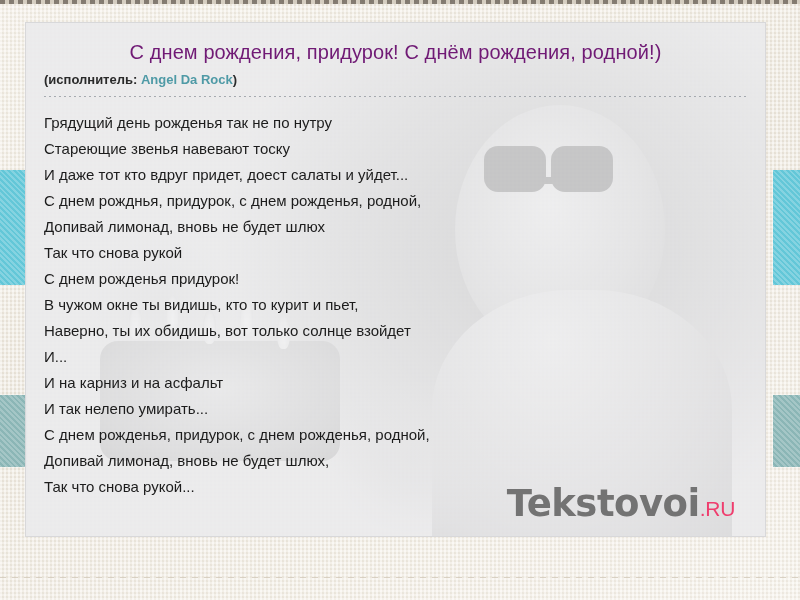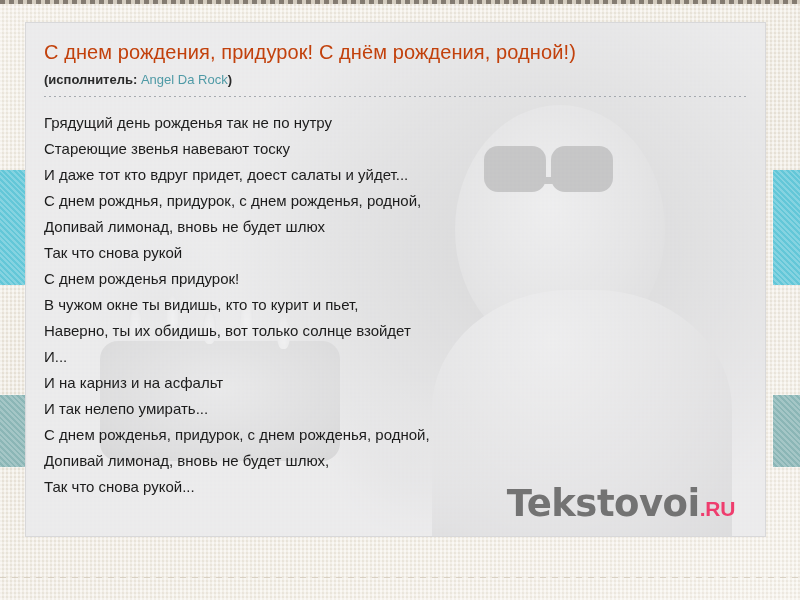--- a/index.html
+++ b/index.html
@@ -100,21 +100,21 @@
 
   #artist-line {
     margin-top:6px;
     font-size:13px;
     line-height:17px;
     color:#2a2a2a;
     font-weight:700;
   }
   #artist-link {
     color:#4f9aa6;
-    font-weight:400;
+    font-weight:700;
     text-decoration:none;
     cursor:pointer;
   }
 
   #divider {
     margin-top:8px;
     height:1px; width:703px;
     background:repeating-linear-gradient(90deg,#9aa0a6 0 2px, transparent 2px 5px);
     opacity:.85;
   }
@@ -136,21 +136,21 @@
   }
   #logo-main {
     font-size:37px;
     font-weight:700;
     color:#1eb3c4;
     letter-spacing:-.5px;
     font-family:"DejaVu Sans","Liberation Sans",sans-serif;
   }
   #logo-tld {
     font-size:21px;
-    font-weight:700;
+    font-weight:400;
     color:#ef3d6e;
     letter-spacing:-.3px;
   }
   #logo-tagline {
     margin-top:3px;
     font-size:12px;
     font-weight:700;
     color:#ef3d6e;
     letter-spacing:.6px;
   }
@@ -181,21 +181,21 @@
       <div class="p cake"></div>
       <div class="p fl fl1"></div>
       <div class="p fl fl2"></div>
       <div class="p fl fl3"></div>
       <div class="p fl fl4"></div>
       <div class="p fl fl5"></div>
     </div>
 
     <div id="panel-inner">
 
-      <h1 id="song-title" style="color: #c2410c;">С днем рождения, придурок! С днём рождения, родной!)</h1>
+      <h1 id="song-title" style="color: #701a75; text-align: center;">С днем рождения, придурок! С днём рождения, родной!)</h1>
 
       <div id="artist-line"><span>(исполнитель: </span><a id="artist-link" href="#" style="color: rgb(79, 154, 166);">Angel Da Rock</a><span>)</span></div>
 
       <div id="divider"></div>
 
       <div id="lyrics">Грядущий день рожденья так не по нутру
 Стареющие звенья навевают тоску
 И даже тот кто вдруг придет, доест салаты и уйдет...
 С днем рожднья, придурок, с днем рожденья, родной,
 Допивай лимонад, вновь не будет шлюх

